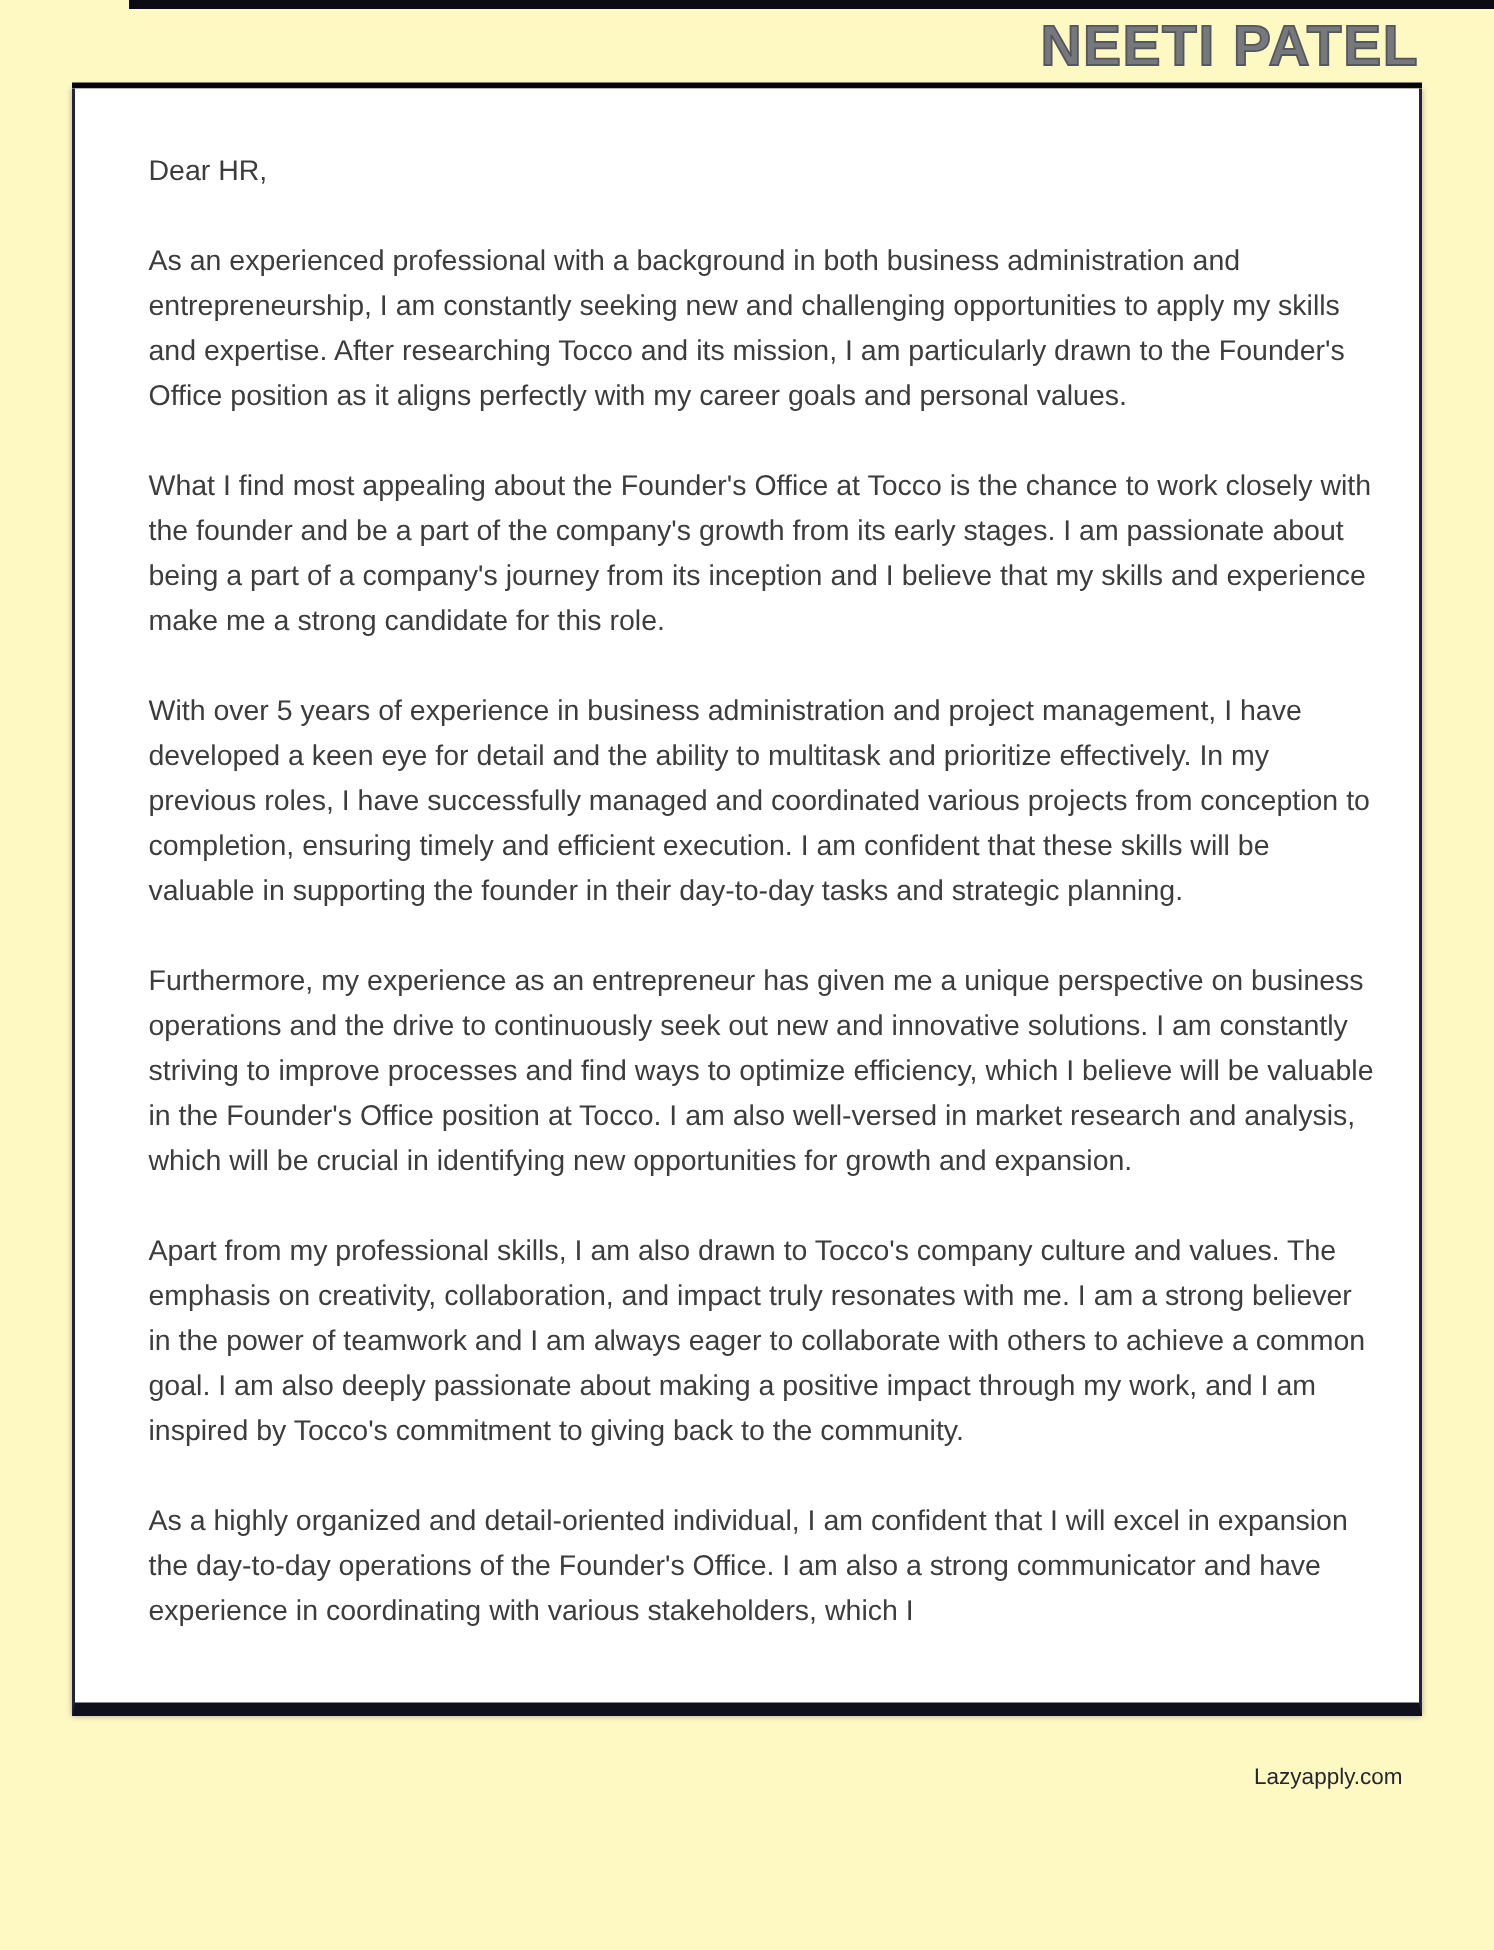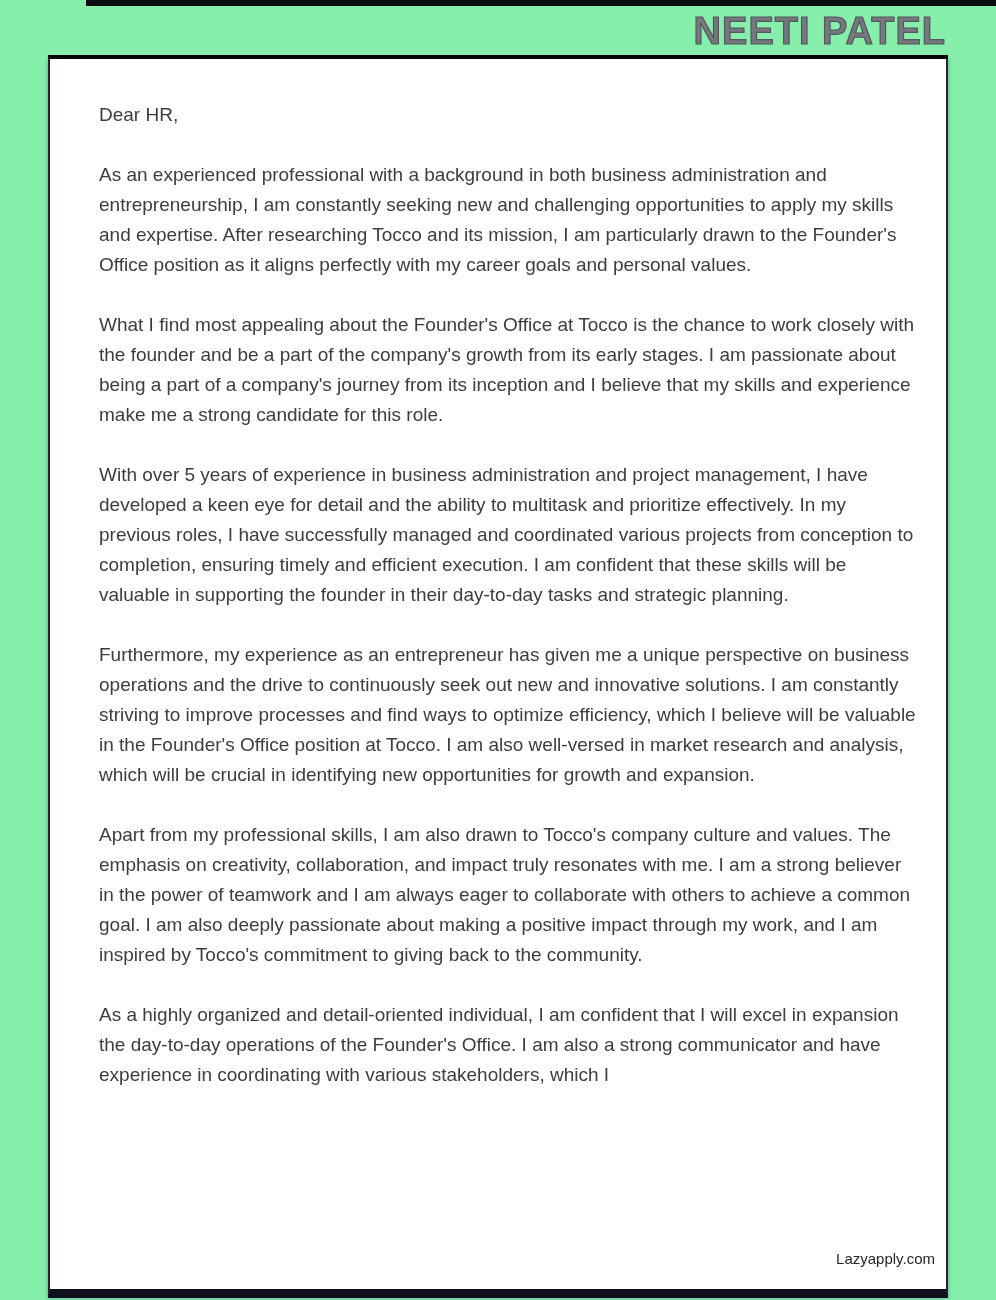--- a/index.html
+++ b/index.html
@@ -1,20 +1,20 @@
 <!DOCTYPE html>
 <html><head>
 <meta charset="utf-8">
 <style>
   html, body { margin: 0; padding: 0; }
   .canvas {
     position: relative;
     width: 996px;
     height: 1300px;
-    background: #86efac;
+    background: #fef9c3;
     overflow: hidden;
     font-family: "Liberation Sans", sans-serif;
   }
   .top-artifact {
     position: absolute;
     top: 0; left: 86px; right: 0;
     height: 6px;
     background: #0b0b14;
   }
   .header-name {
@@ -31,39 +31,39 @@
   }
   .top-rule {
     position: absolute;
     top: 55px; left: 48px;
     width: 900px; height: 4px;
     background: #060608;
   }
   .page {
     position: absolute;
     top: 59px; left: 48px;
-    width: 900px; height: 1239px;
+    width: 900px; height: 1085px;
     box-sizing: border-box;
     background: #ffffff;
     border-left: 2px solid #23233f;
     border-right: 2px solid #23233f;
     border-bottom: 9px solid #10101c;
     box-shadow: 0 0 4px rgba(20,20,60,0.35);
     padding: 41px 28px 0 49px;
     overflow: hidden;
     color: #3d3d3d;
   }
   .page p {
     margin: 0 0 30px 0;
     font-size: 19px;
     line-height: 30px;
   }
   .watermark {
     position: absolute;
-    top: 1250px;
+    top: 1176px;
     right: 61px;
     font-size: 15px;
     line-height: 18px;
     color: #26262e;
   }
 </style>
 </head>
 <body>
 
 <div class="canvas">

